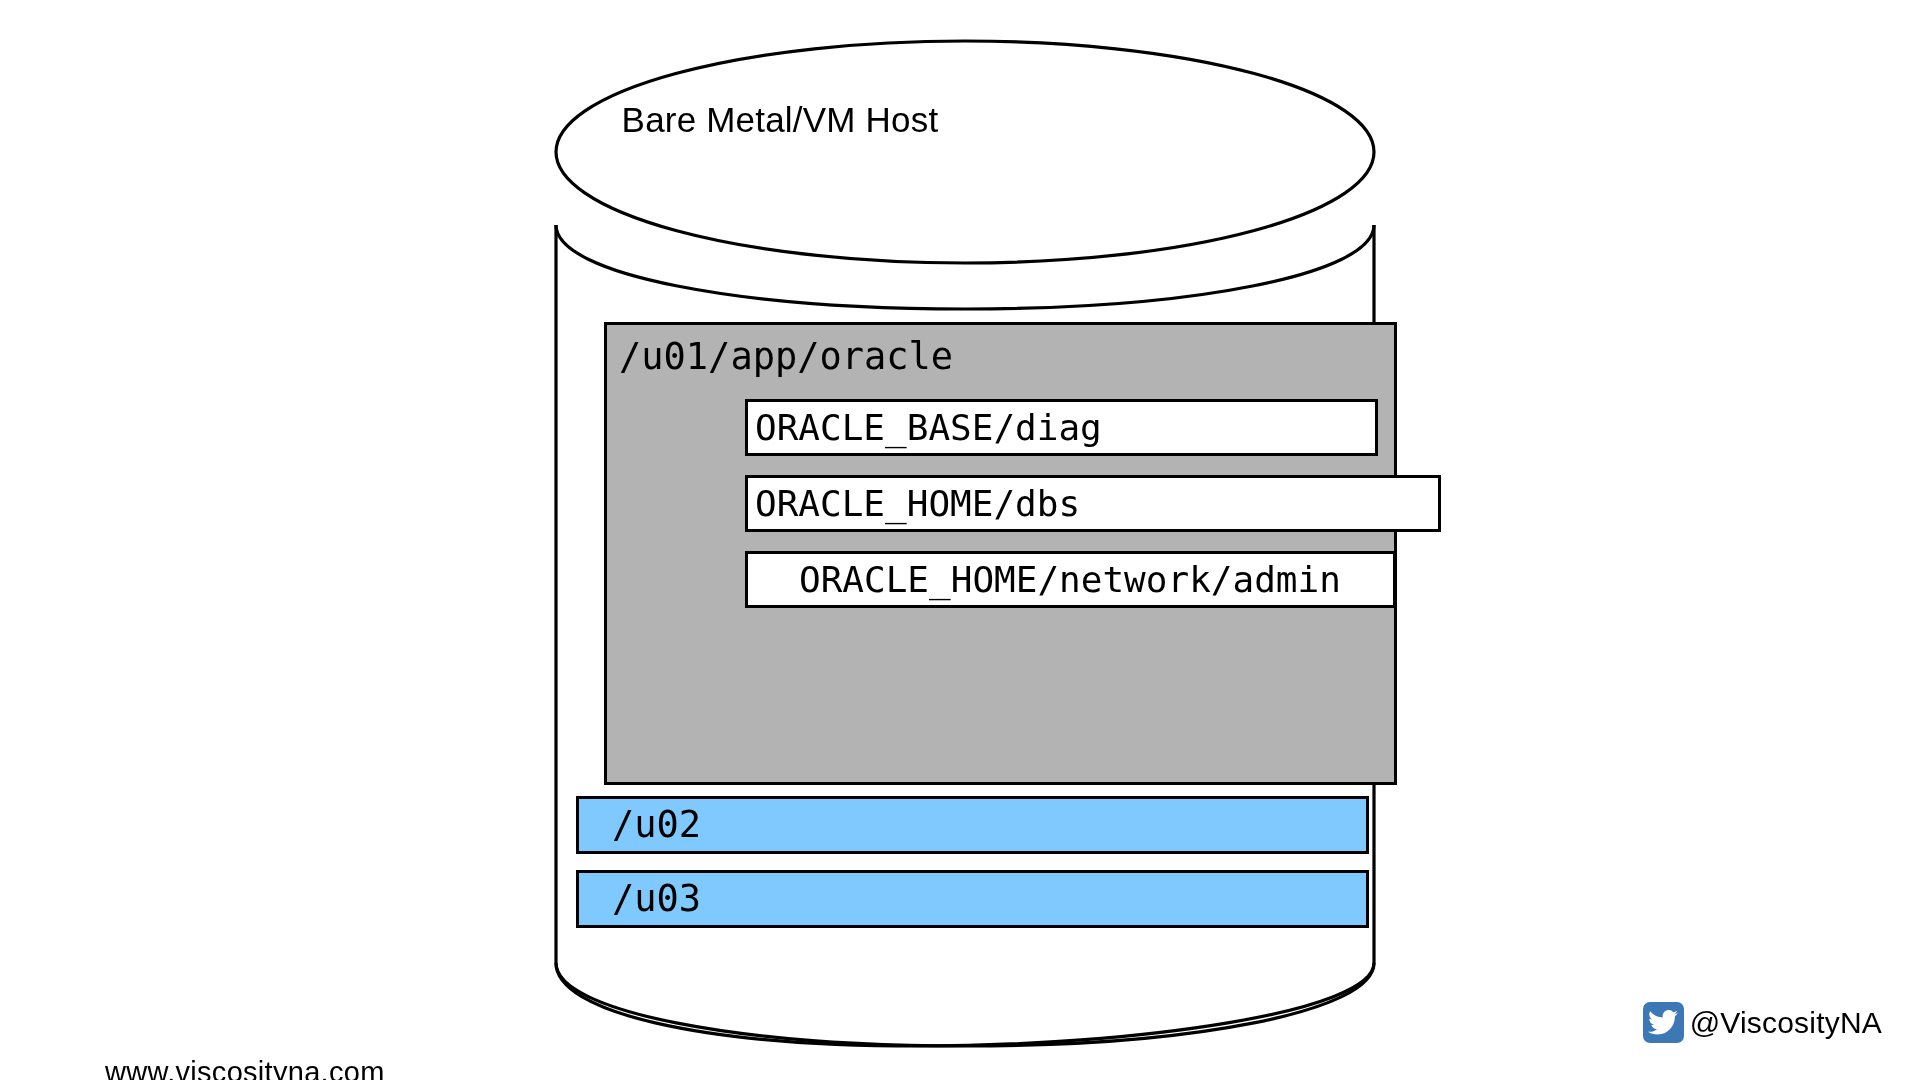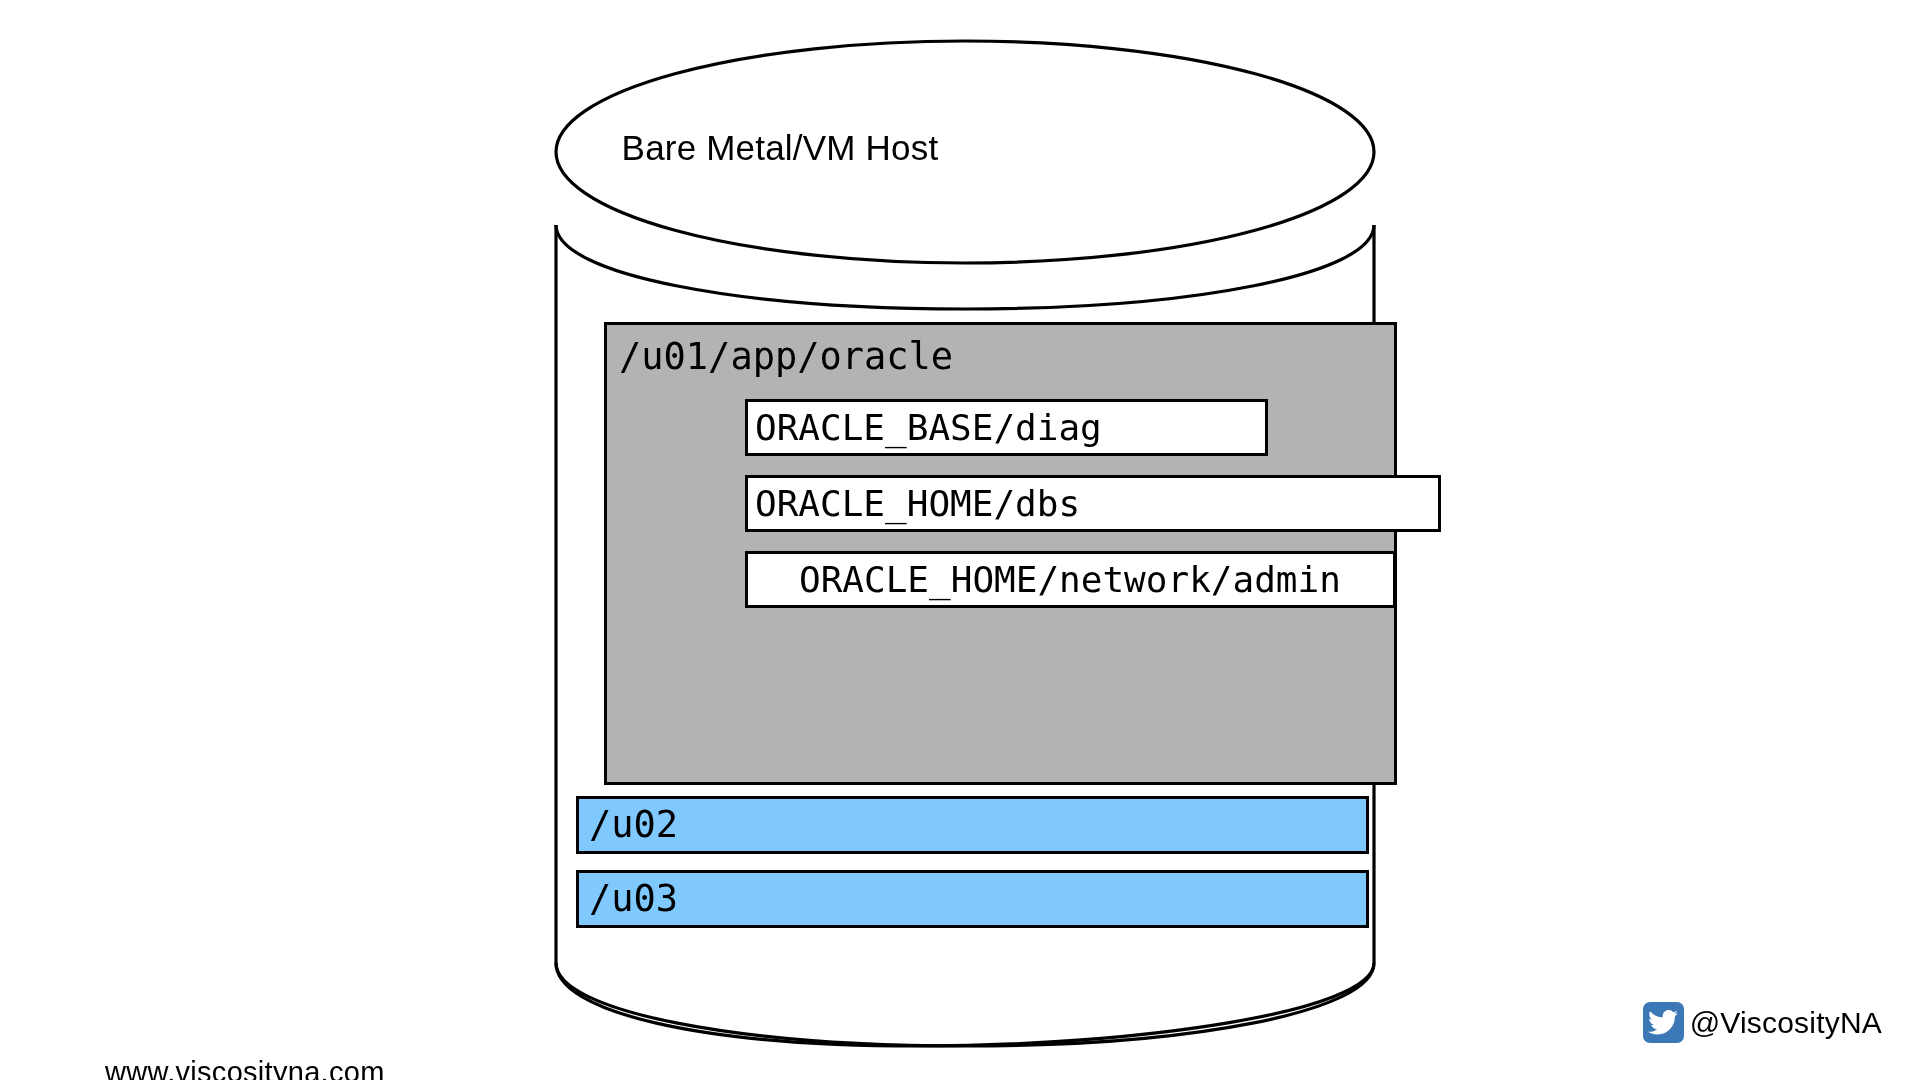--- a/index.html
+++ b/index.html
@@ -39,21 +39,21 @@
   }
   .cyl-line {
     fill: none;
     stroke: #000000;
     stroke-width: 3.2;
   }
 
   .cyl-title {
     position: absolute;
     left: 560px;
-    top: 128px;
+    top: 100px;
     width: 440px;
     text-align: center;
     font-family: "Liberation Sans", sans-serif;
     font-size: 35px;
     color: #000000;
     letter-spacing: 0.2px;
     white-space: nowrap;
   }
 
   
@@ -90,35 +90,36 @@
   }
   .sub-box span {
     font-family: "DejaVu Sans Mono", monospace;
     font-size: 36px;
     line-height: 40px;
     color: #000000;
     padding-left: 7px;
     white-space: nowrap;
   }
 
-  .sub-0 { left: 138px; top: 74px;  width: 523px; }
+  .sub-0 { left: 138px; top: 74px;  width: 633px; }
   .sub-1 { left: 138px; top: 150px; width: 696px; }
   .sub-2 { left: 138px; top: 226px; width: 651px; padding-left: 44px; }
 
   
   .blue-bar {
     position: absolute;
     left: 576px;
     width: 793px;
     height: 58px;
     background: #7fc9ff;
     border: 3px solid #000000;
     box-sizing: border-box;
     display: flex;
     align-items: center;
+    padding-left: 23px;
   }
   .blue-bar span {
     font-family: "DejaVu Sans Mono", monospace;
     font-size: 37px;
     line-height: 42px;
     color: #000000;
     padding-left: 10px;
     white-space: nowrap;
   }
   .bar-0 { top: 796px; }

